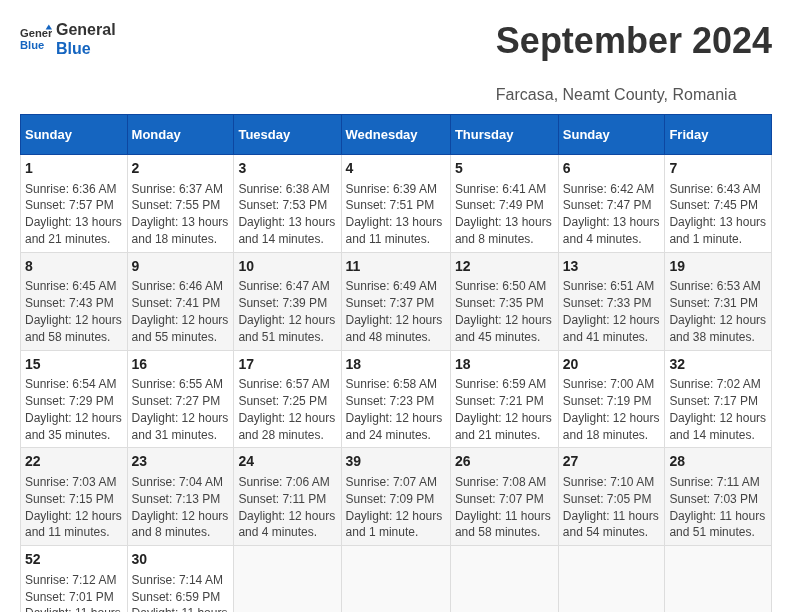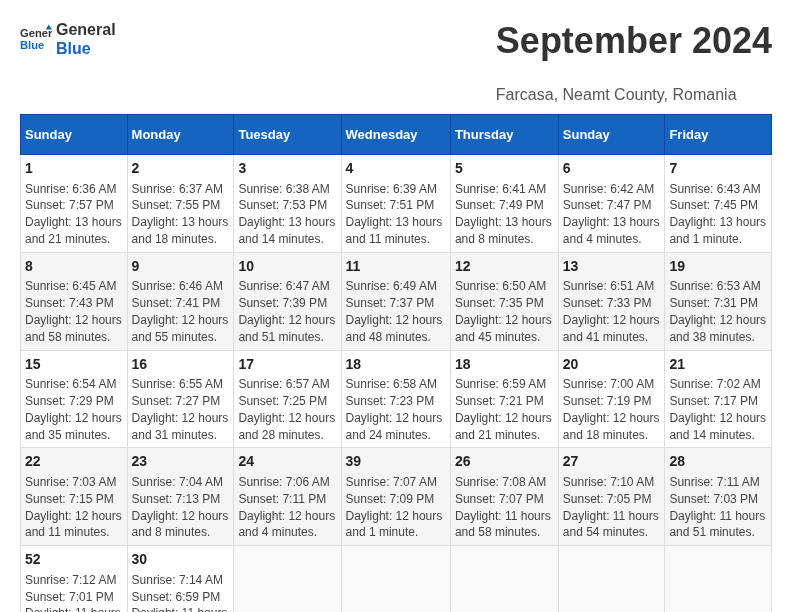--- a/index.html
+++ b/index.html
@@ -193,21 +193,21 @@
       </td>
         <td>
         <span class="day-number">18</span>
         <span class="day-info">Sunrise: 6:59 AM<br>Sunset: 7:21 PM<br>Daylight: 12 hours and 21 minutes.</span>
       </td>
         <td>
         <span class="day-number">20</span>
         <span class="day-info">Sunrise: 7:00 AM<br>Sunset: 7:19 PM<br>Daylight: 12 hours and 18 minutes.</span>
       </td>
         <td>
-        <span class="day-number">21</span>
+        <span class="day-number">32</span>
         <span class="day-info">Sunrise: 7:02 AM<br>Sunset: 7:17 PM<br>Daylight: 12 hours and 14 minutes.</span>
       </td>
       </tr>
       <tr>
         <td>
         <span class="day-number">22</span>
         <span class="day-info">Sunrise: 7:03 AM<br>Sunset: 7:15 PM<br>Daylight: 12 hours and 11 minutes.</span>
       </td>
         <td>
         <span class="day-number">23</span>

